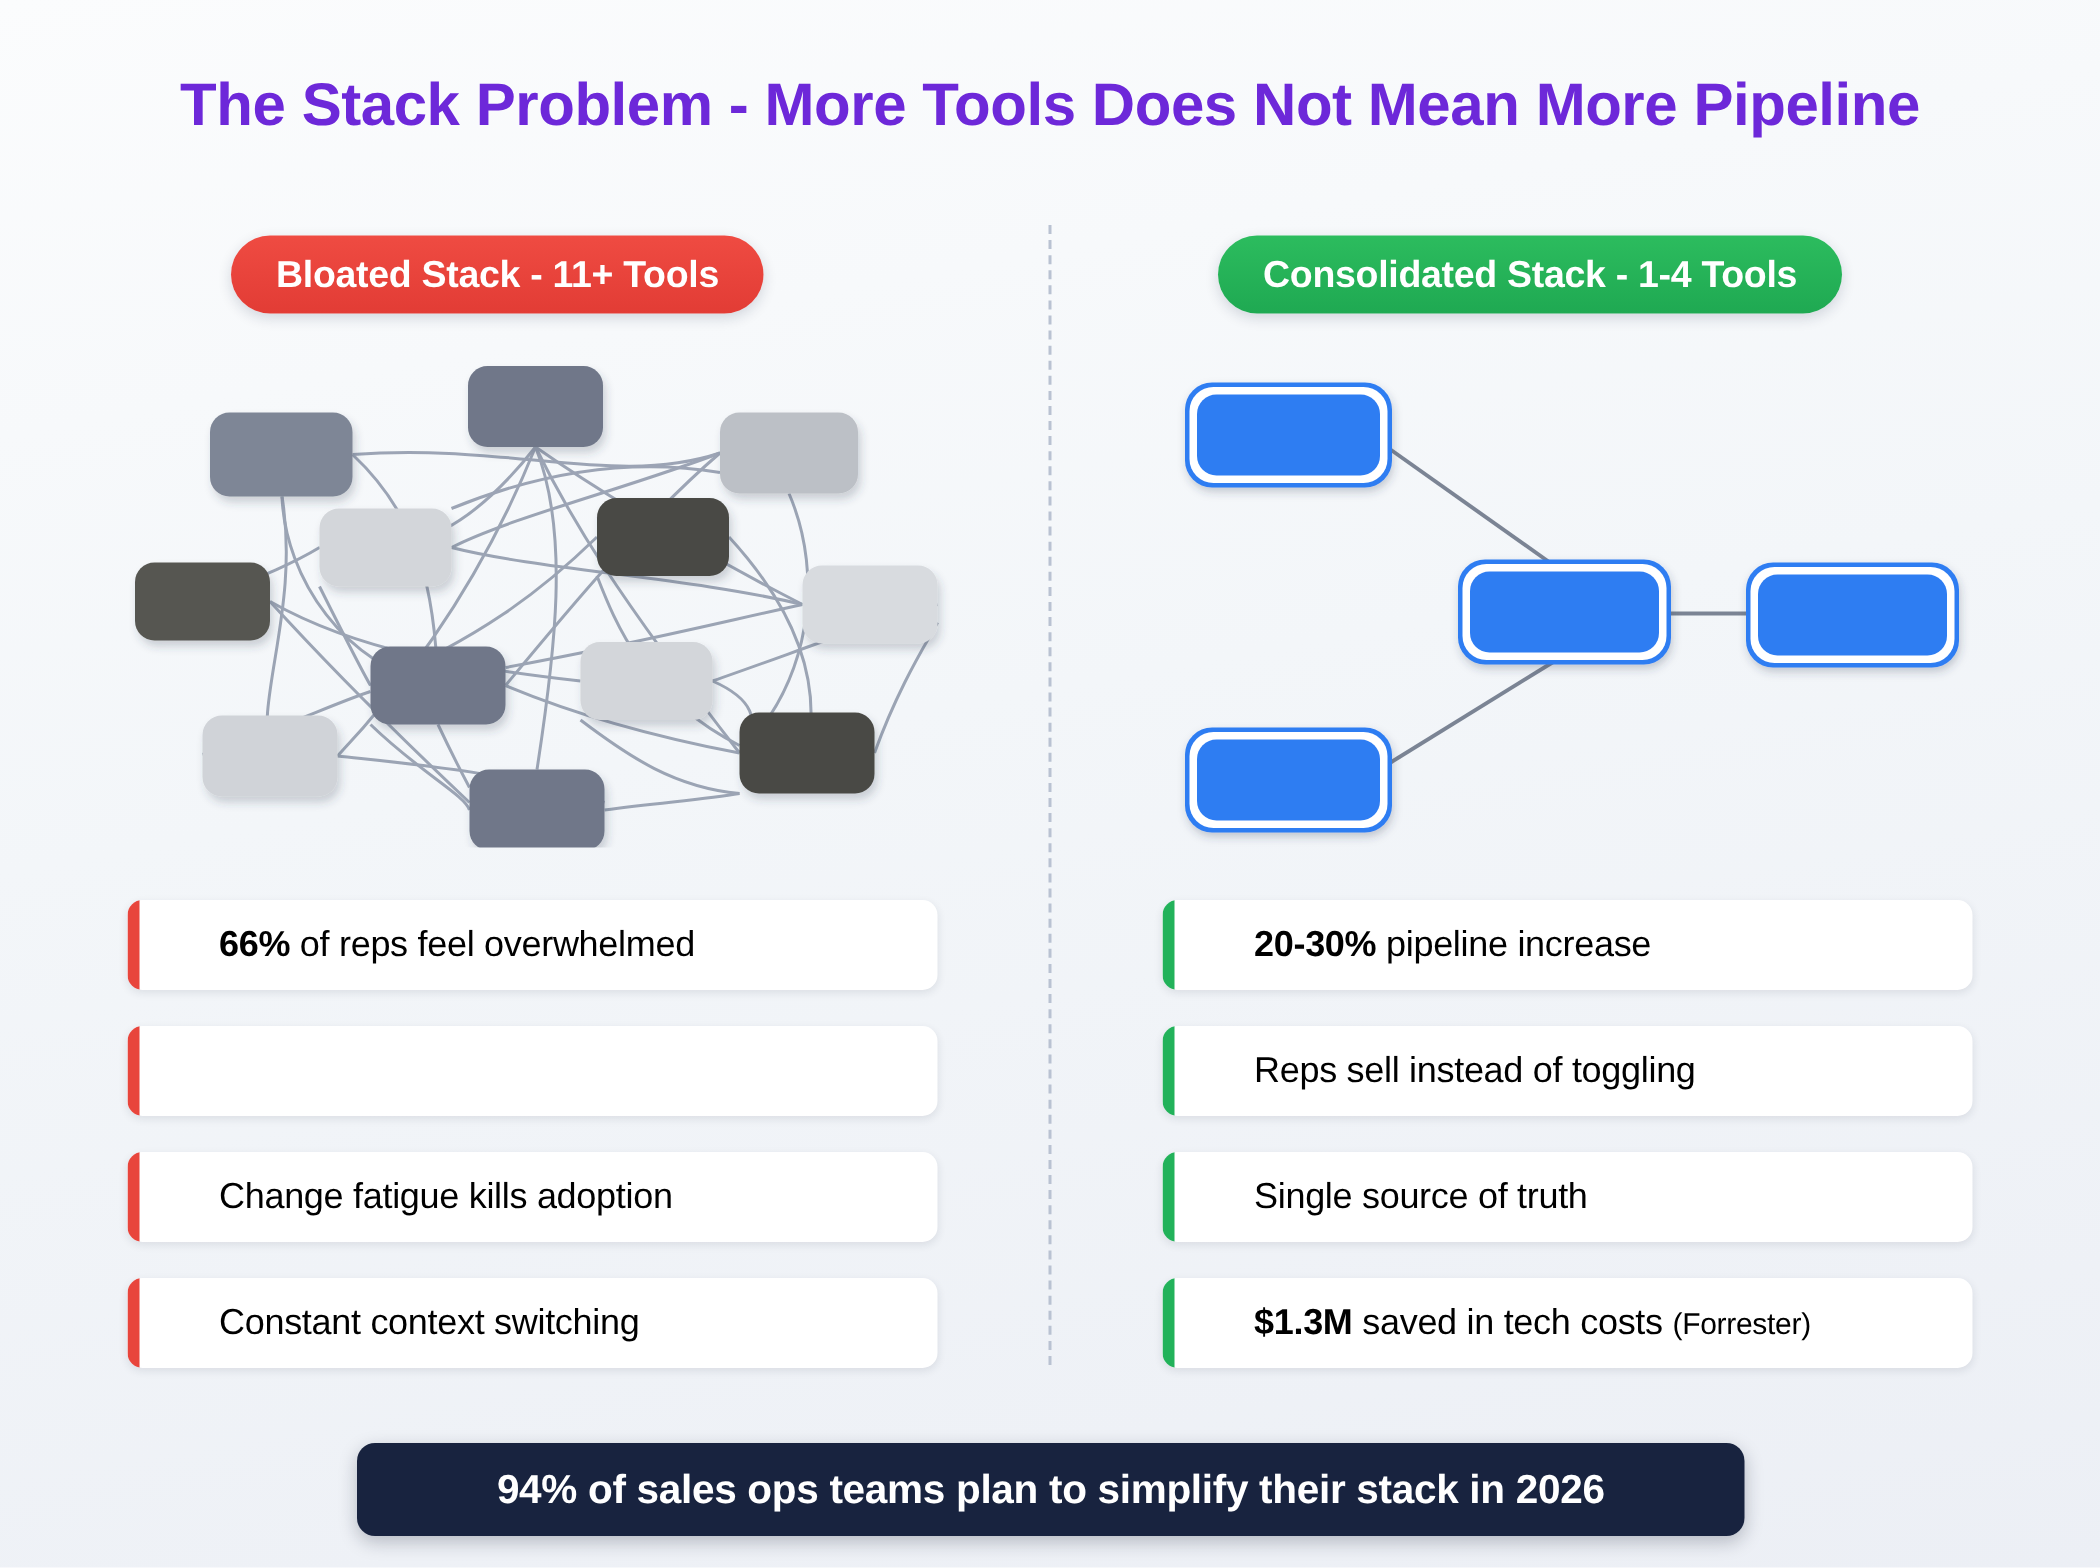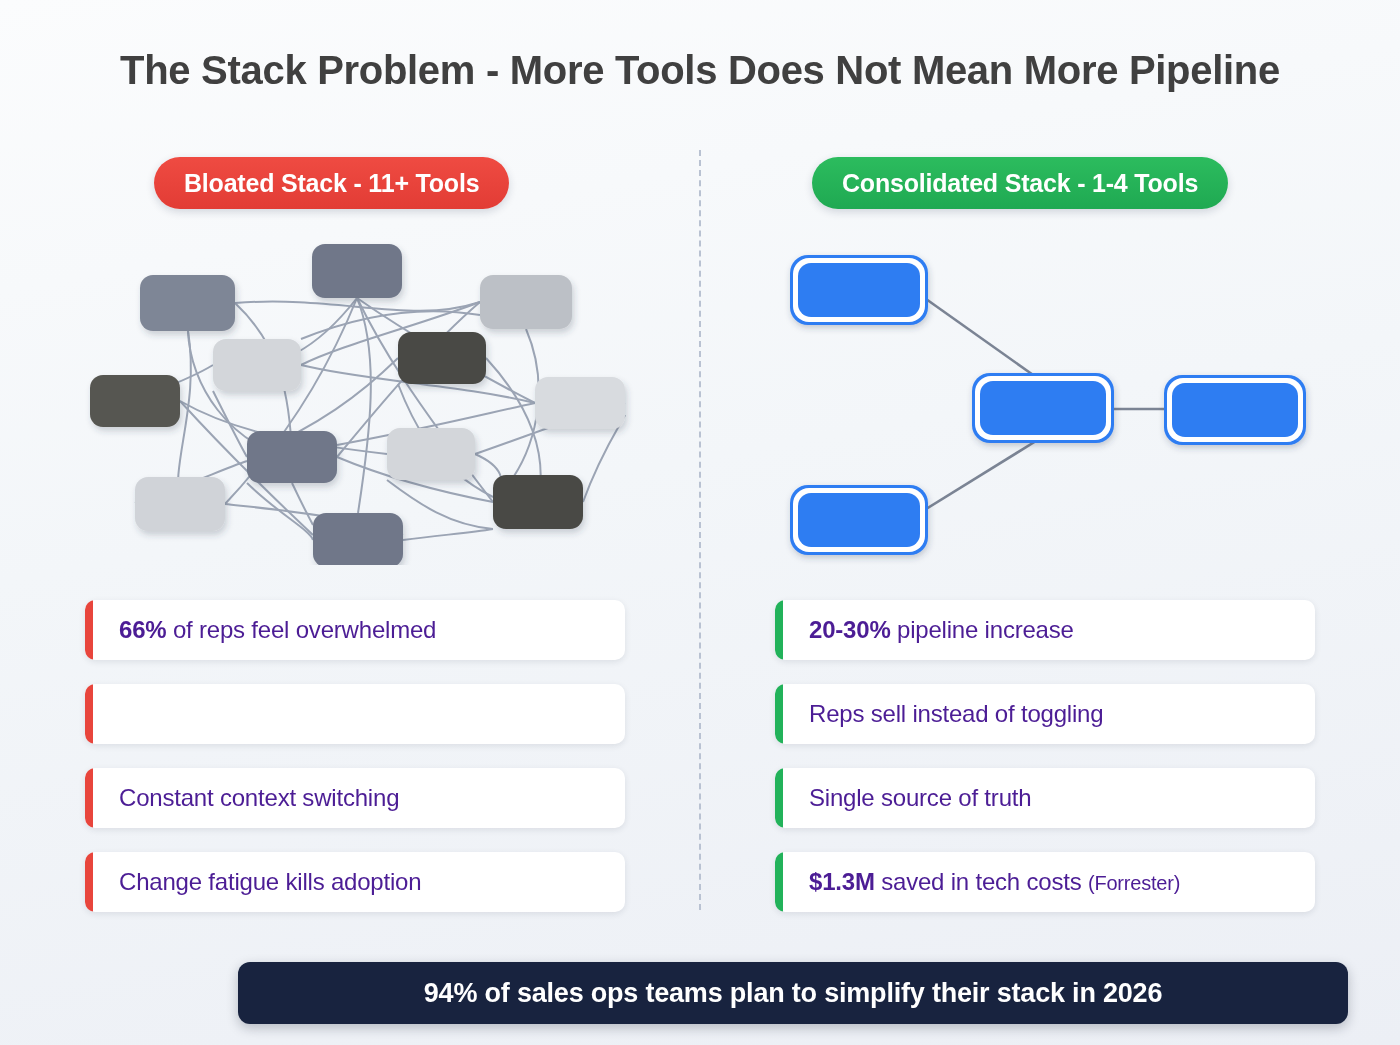--- a/index.html
+++ b/index.html
@@ -19,21 +19,21 @@
 
   
   .title {
     position: absolute;
     left: 0; right: 0;
     top: 48px;
     text-align: center;
     font-size: 40px;
     font-weight: 700;
     letter-spacing: -0.3px;
-    color: #404040;
+    color: #6d28d9;
   }
 
   
   .divider {
     position: absolute;
     left: 699px;
     top: 150px;
     width: 0;
     height: 760px;
     border-left: 2px dashed #b9c2d2;
@@ -90,33 +90,34 @@
     position: absolute;
     left: 0; top: 0;
     width: 8px; height: 100%;
     border-radius: 10px 0 0 10px;
   }
   .accent-red   { background: #e8453c; }
   .accent-green { background: #22b25a; }
   .fact-text {
     padding-left: 34px;
     font-size: 24px;
-    color: #4c1d95;
+    color: #000000;
     letter-spacing: -0.2px;
     white-space: nowrap;
+    margin-left: 27px;
   }
   .fact-text .lead { font-weight: 700; }
   .fact-text .note { font-size: 20px; }
 
   
   .banner {
     position: absolute;
     left: 238px;
     top: 962px;
-    width: 1110px;
+    width: 925px;
     height: 62px;
     background: #18233f;
     border-radius: 12px;
     display: flex;
     align-items: center;
     justify-content: center;
     color: #ffffff;
     font-size: 27px;
     font-weight: 700;
     letter-spacing: -0.2px;
@@ -234,29 +235,29 @@
     <span class="fact-text">
       <b class="lead">66%</b><span> of reps feel overwhelmed</span>
     </span>
   </div>
   <div class="fact-row">
     <span class="fact-accent accent-red"></span>
   </div>
   <div class="fact-row">
     <span class="fact-accent accent-red"></span>
     <span class="fact-text">
+      <b class="lead"></b><span>Change fatigue kills adoption</span>
+    </span>
+  </div>
+  <div class="fact-row">
+    <span class="fact-accent accent-red"></span>
+    <span class="fact-text">
       <b class="lead"></b><span>Constant context switching</span>
     </span>
   </div>
-  <div class="fact-row">
-    <span class="fact-accent accent-red"></span>
-    <span class="fact-text">
-      <b class="lead"></b><span>Change fatigue kills adoption</span>
-    </span>
-  </div>
 </div>
 
 <div class="fact-list" id="list-benefits">
   <div class="fact-row">
     <span class="fact-accent accent-green"></span>
     <span class="fact-text">
       <b class="lead">20-30%</b><span> pipeline increase</span><span class="note"></span>
     </span>
   </div>
   <div class="fact-row">

